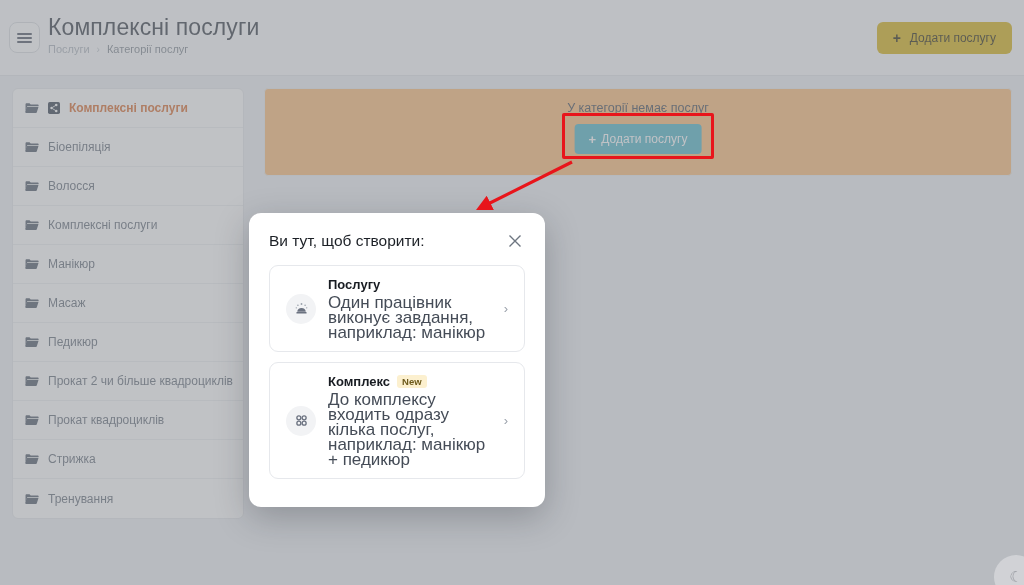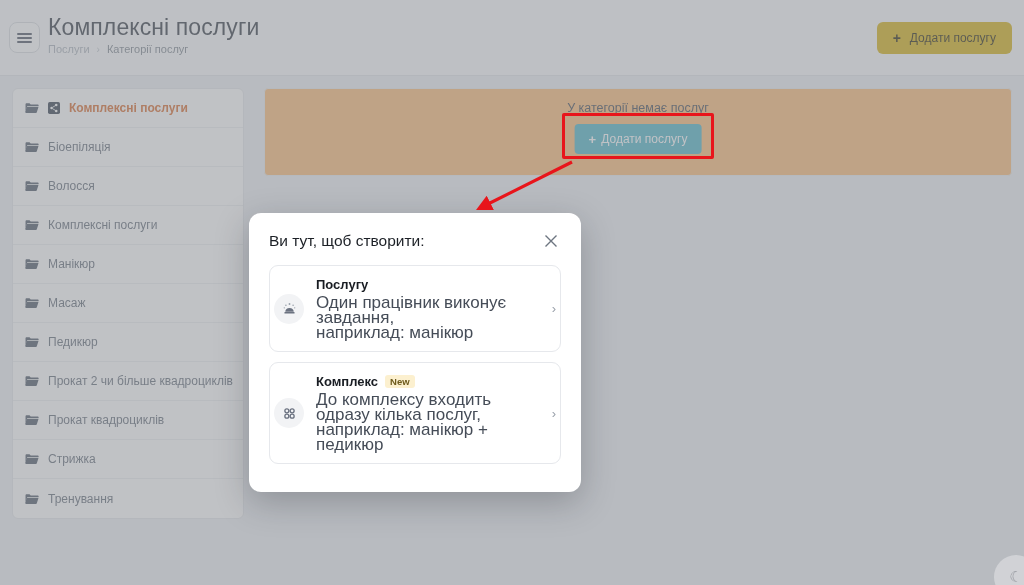--- a/index.html
+++ b/index.html
@@ -179,21 +179,21 @@
     left: 0; top: 0;
     width: 1024px; height: 585px;
     z-index: 90;
     pointer-events: none;
   }
 
   
   #modal {
     position: absolute;
     left: 249px; top: 213px;
-    width: 332px;
+    width: 296px;
     background: #ffffff;
     border-radius: 12px;
     box-shadow: 0 10px 34px rgba(24,28,36,0.26);
     z-index: 80;
     padding: 18px 20px 20px 20px;
   }
   #modal-head {
     display: flex;
     align-items: center;
     justify-content: space-between;
@@ -211,21 +211,21 @@
     cursor: pointer;
     color: #6d7580;
   }
 
   .opt-card {
     display: flex;
     align-items: center;
     gap: 12px;
     border: 1px solid #e6e8ec;
     border-radius: 9px;
-    padding: 11px 4px;
+    padding: 11px 16px;
     margin-bottom: 10px;
     cursor: pointer;
     background: #fff;
   }
   .opt-card:last-child { margin-bottom: 8px; }
   .opt-ico-wrap {
     flex: 0 0 auto;
     width: 30px; height: 30px;
     border-radius: 50%;
     background: #f2f3f5;

